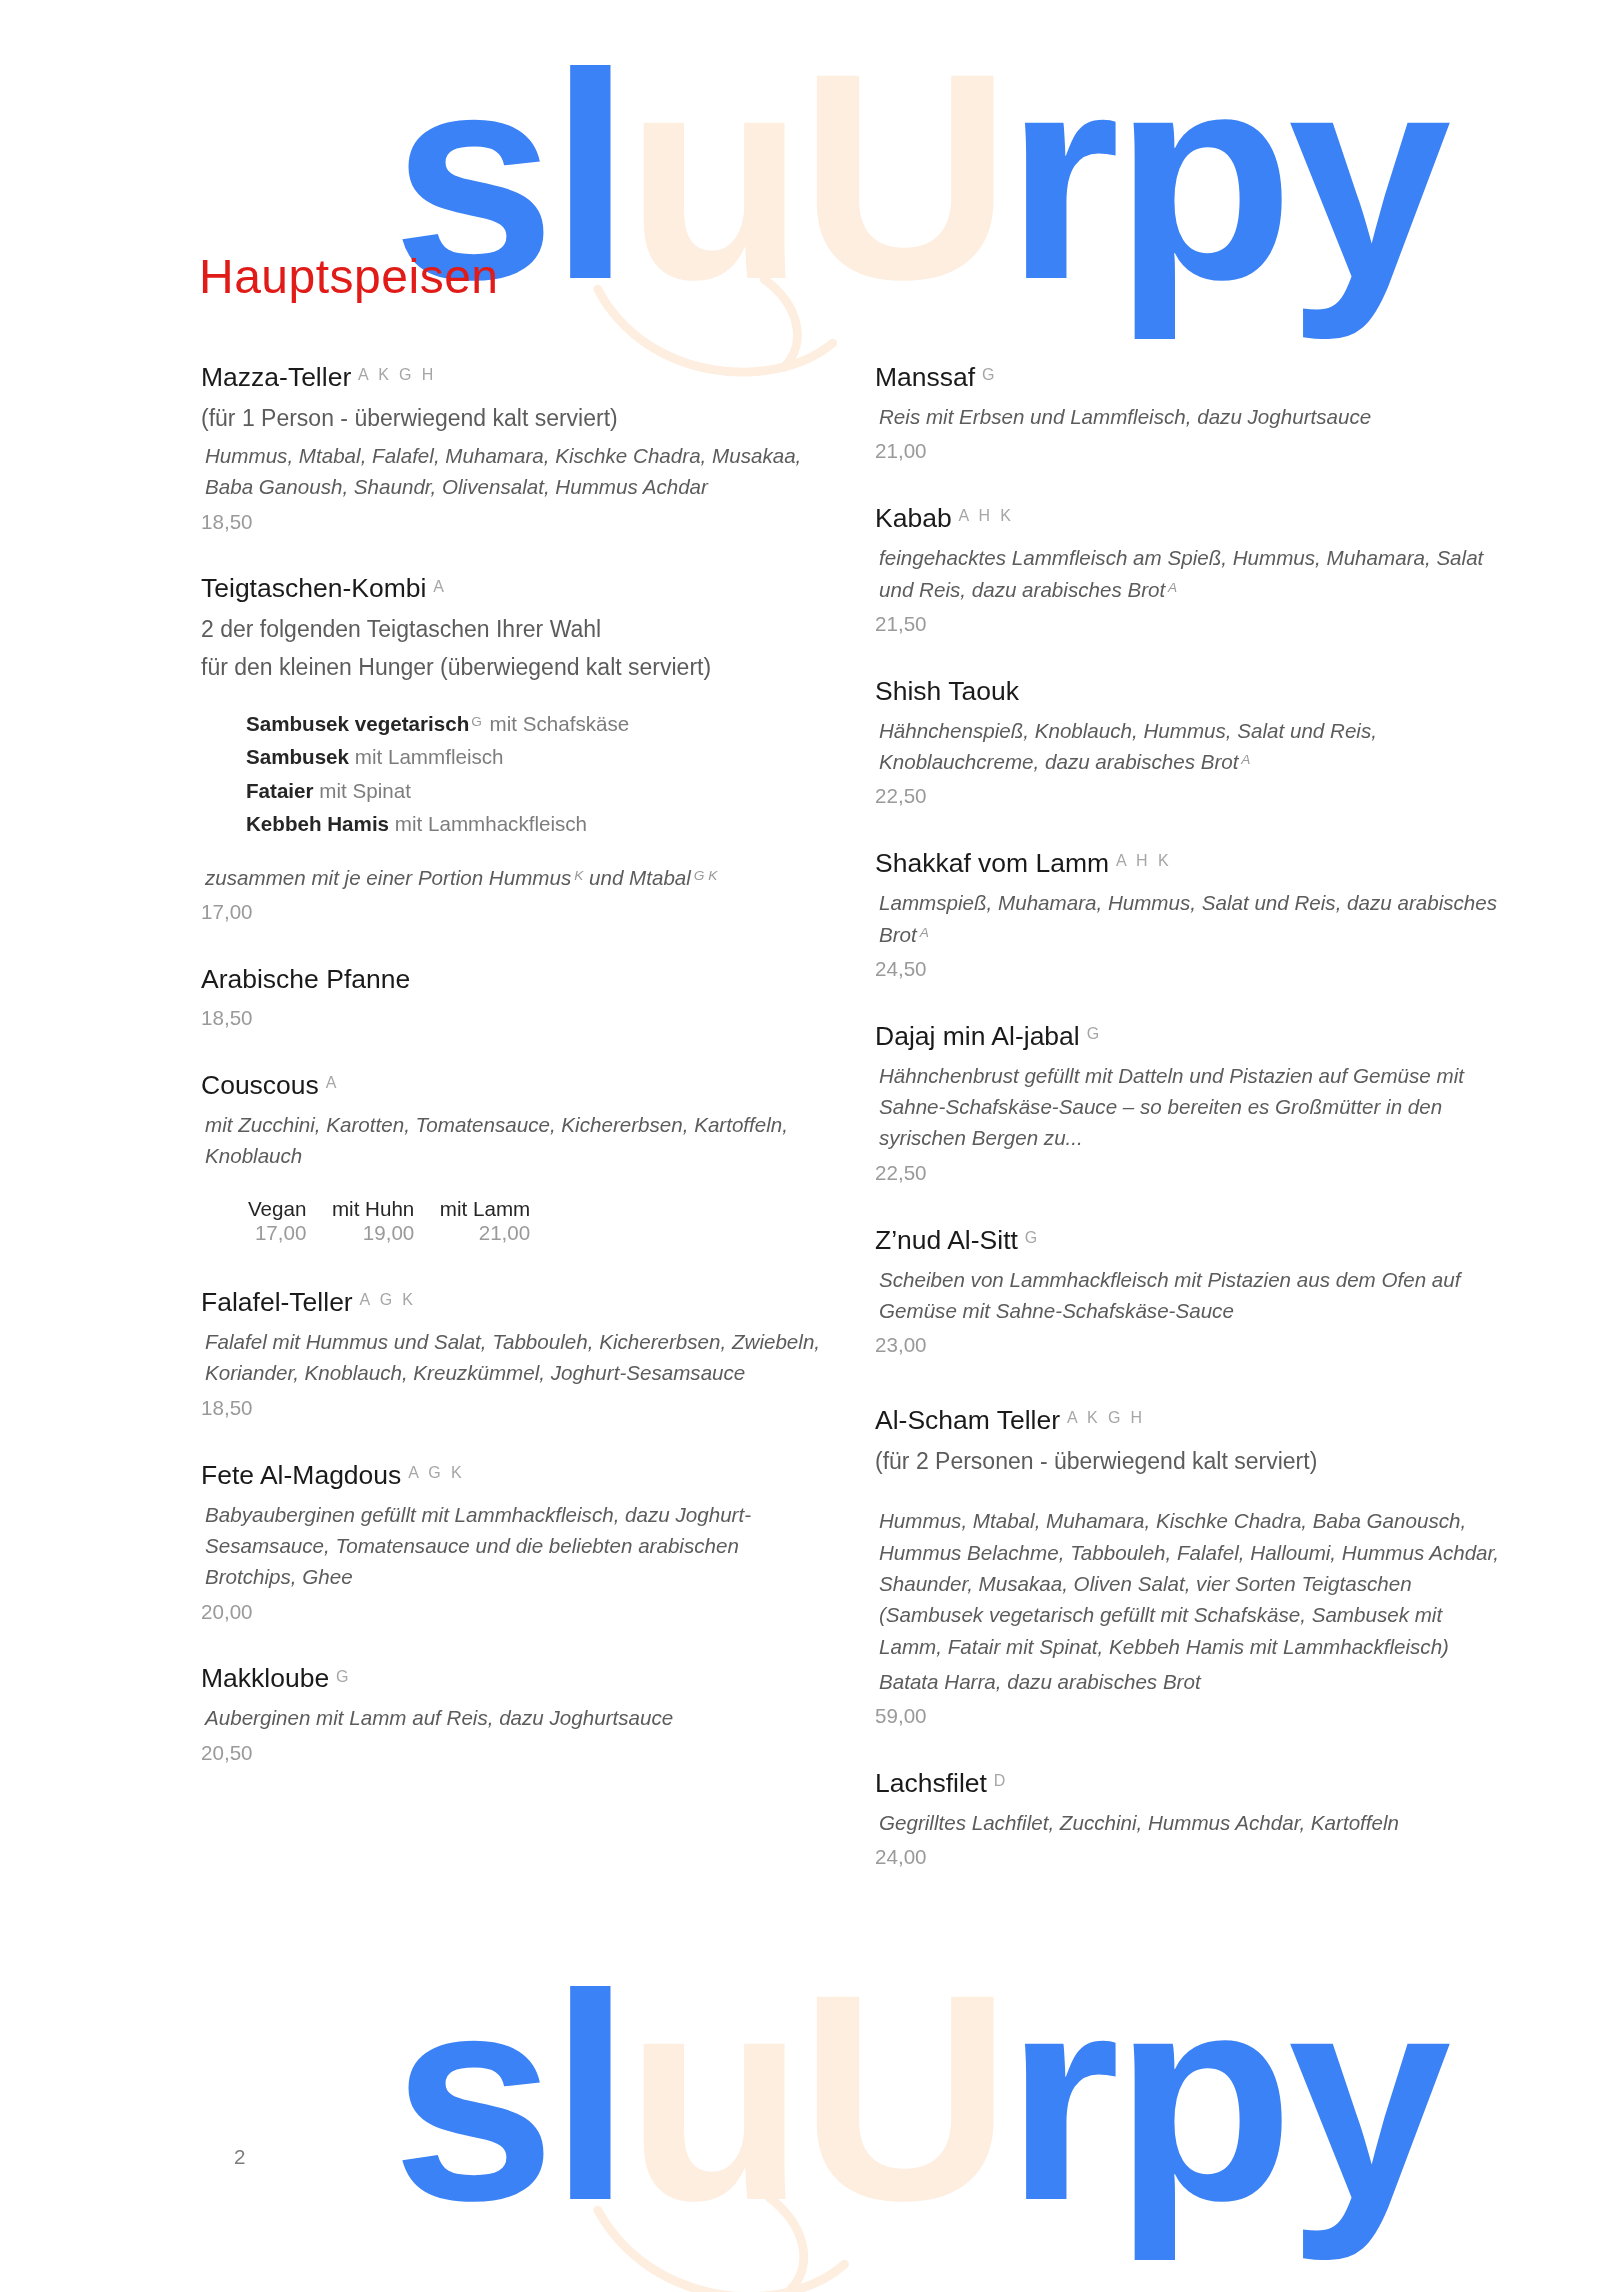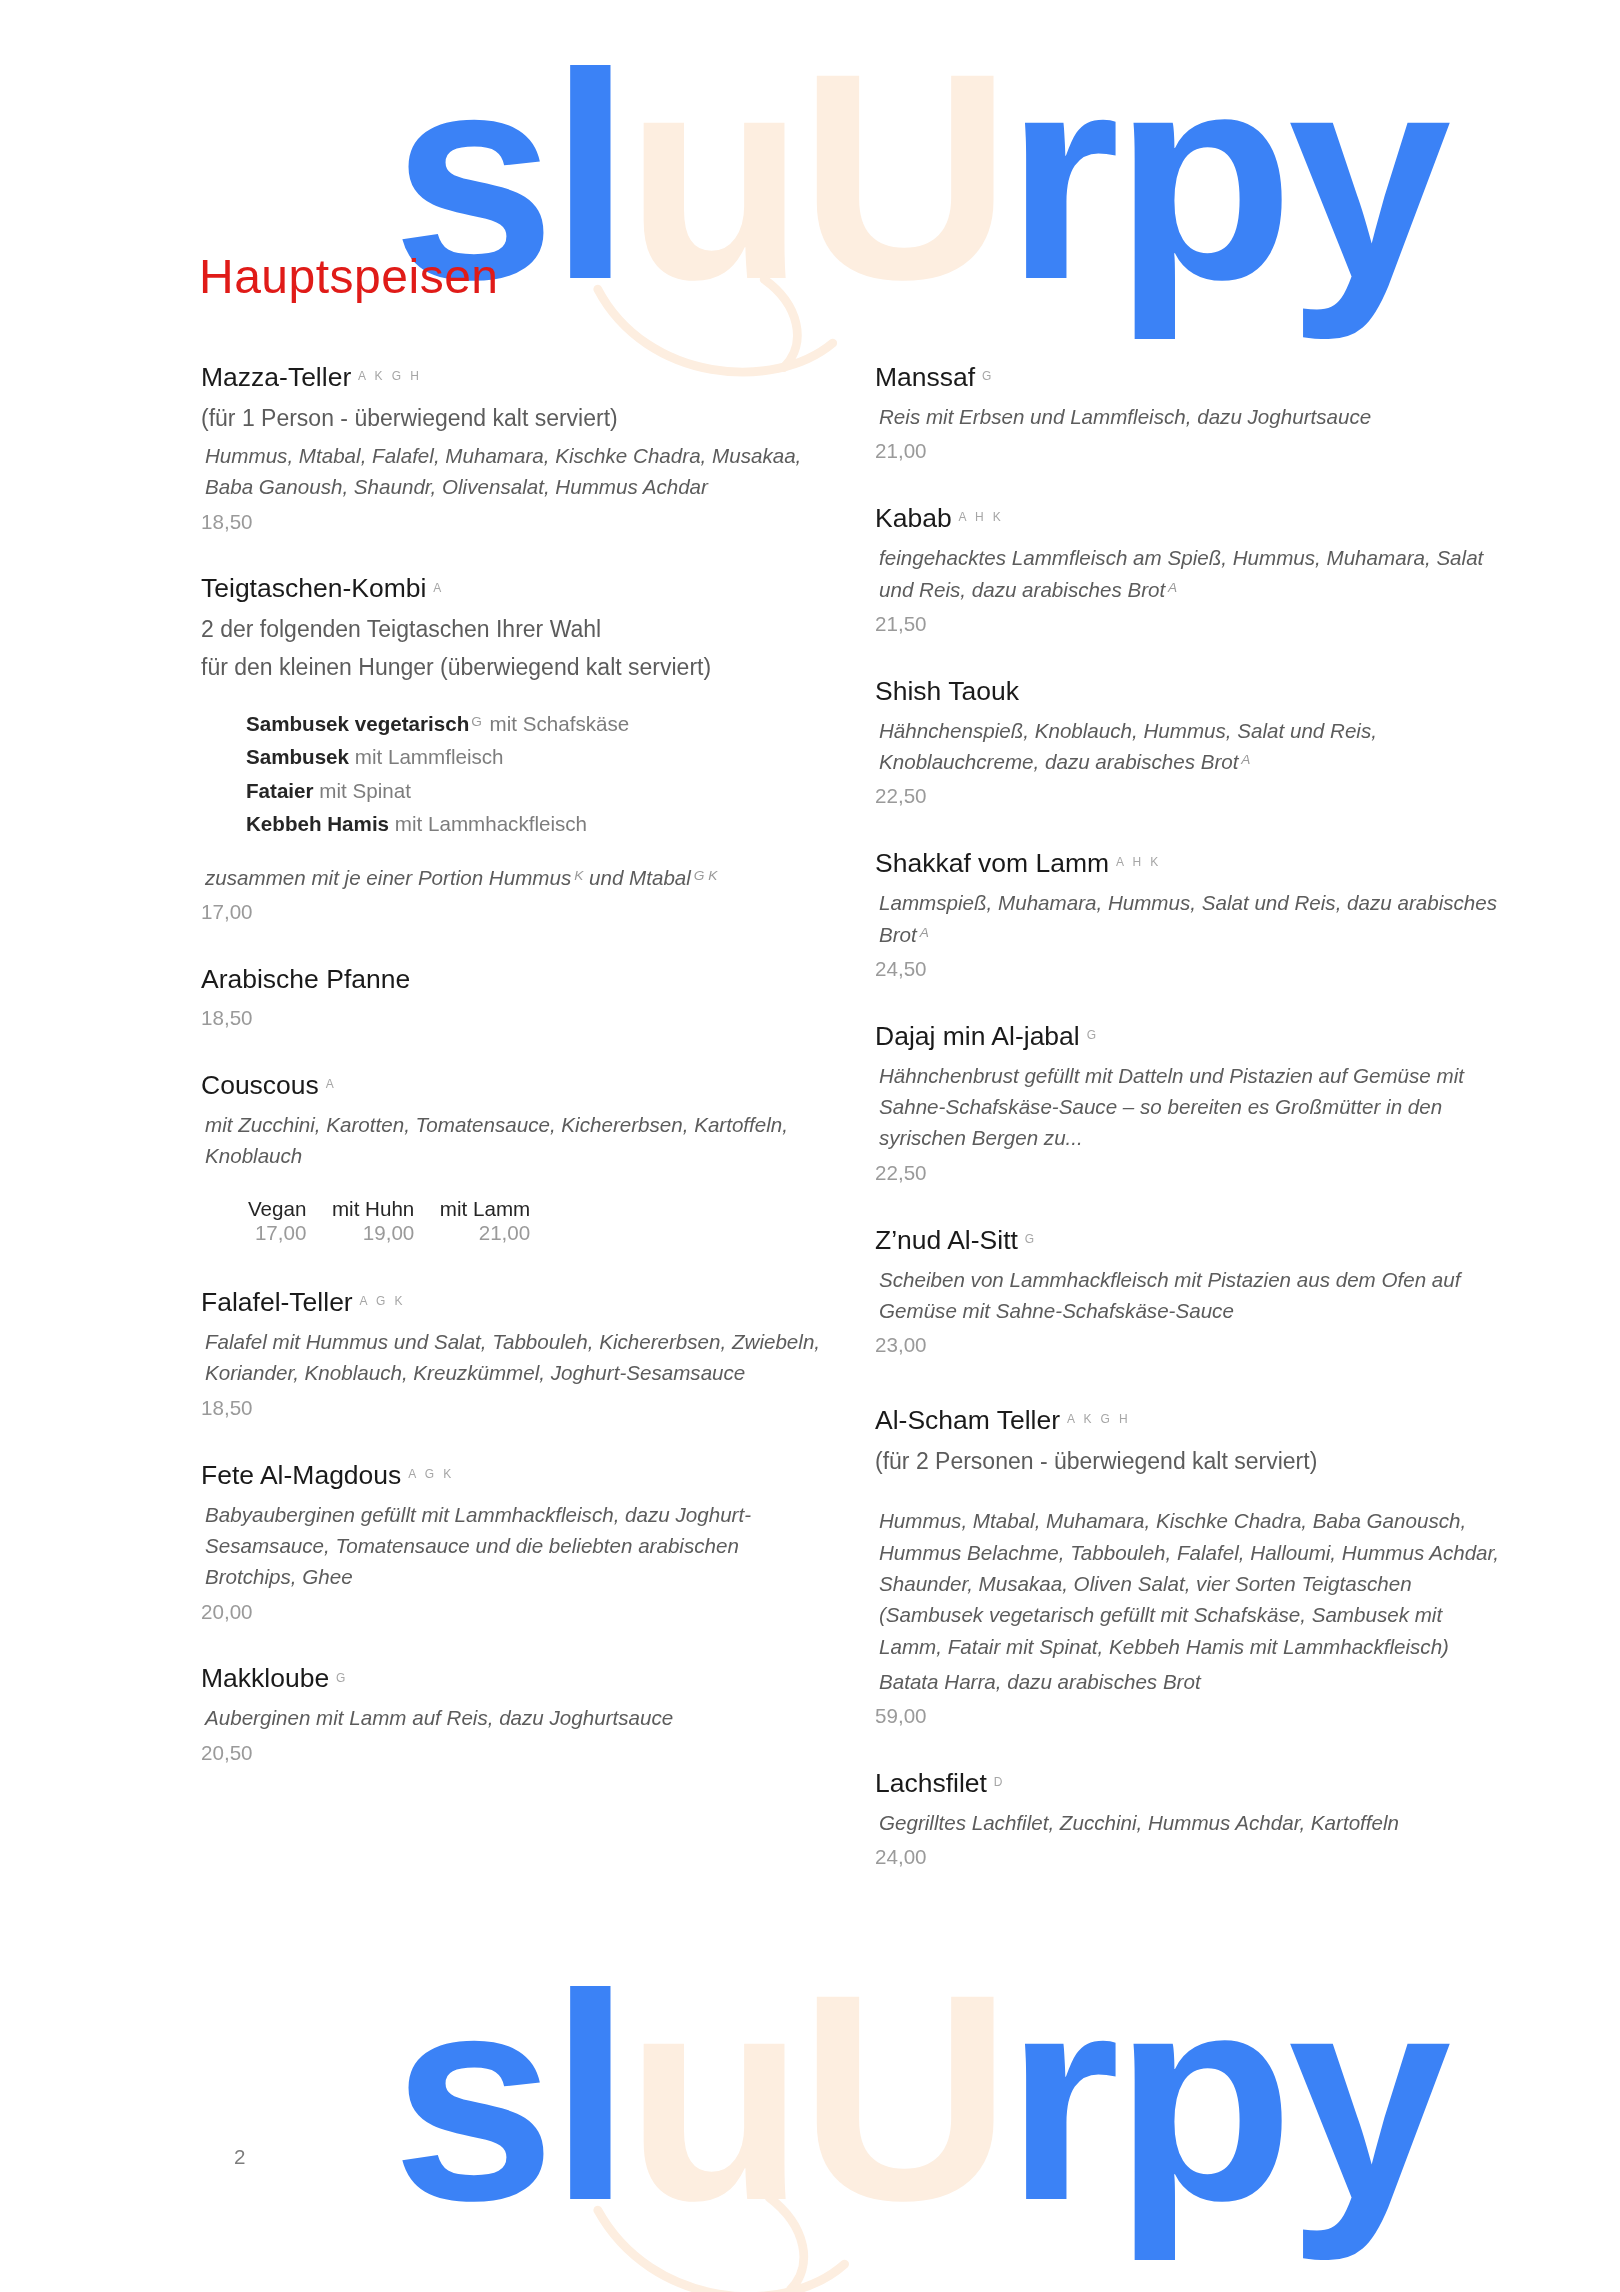--- a/index.html
+++ b/index.html
@@ -72,21 +72,21 @@
   .dish { margin-bottom: 35px; }
 
   .dish-name {
     font-size: 26.5px;
     color: #1a1a1a;
     font-weight: 400;
     line-height: 1.25;
     margin: 0 0 6.9px 0;
   }
   .allerg {
-    font-size: 12px;
+    font-size: 16px;
     color: #a6a6a6;
     letter-spacing: 2.9px;
     margin-left: 6.9px;
     vertical-align: 5.9px;
   }
   .dish-desc {
     font-size: 20.6px;
     color: #5c5c5c;
     line-height: 1.52;
     margin: 4px;

